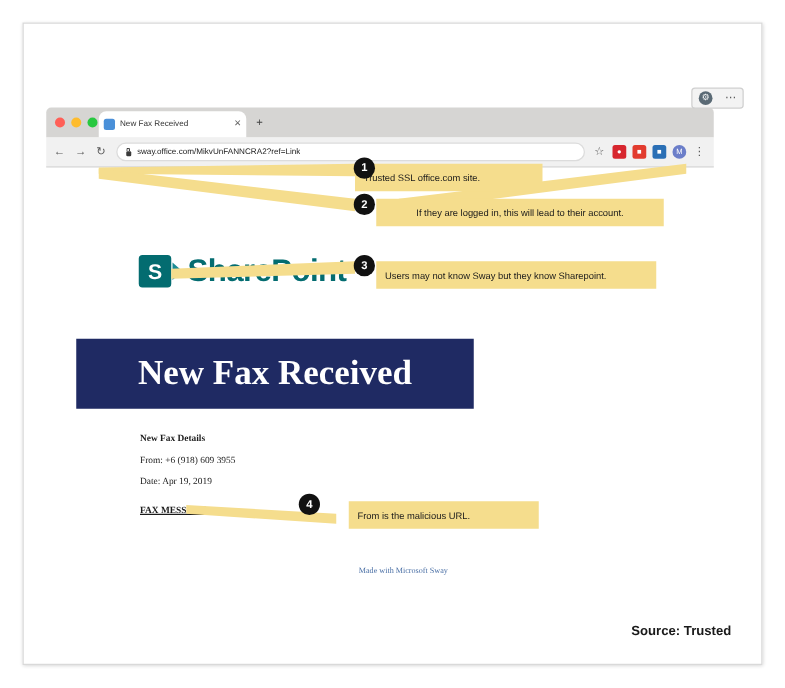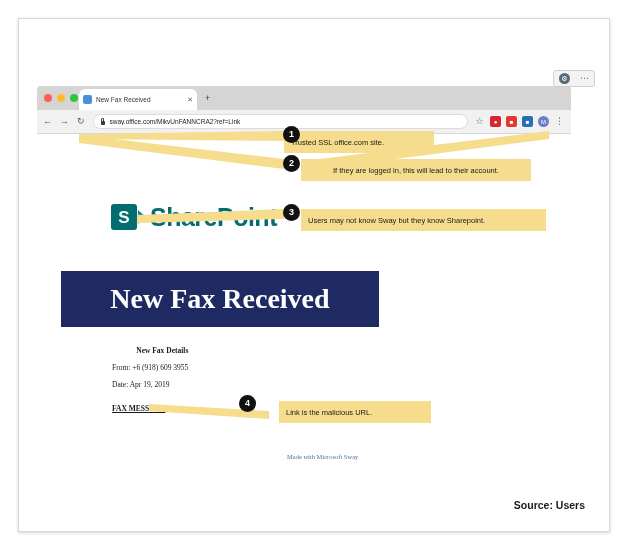--- a/index.html
+++ b/index.html
@@ -276,21 +276,20 @@
     position: absolute;
     left: 93px;
     top: 327px;
     font-family: "Liberation Serif", serif;
     color: #1a1a1a;
   }
   .details .d-title {
     font-size: 7.5px;
     font-weight: bold;
     margin-bottom: 8px;
-    text-align: right;
   }
   .details .d-line {
     font-size: 7.5px;
     margin-bottom: 8px;
   }
   .details .d-link {
     font-size: 7.5px;
     font-weight: bold;
     text-decoration: underline;
     color: #1a1a1a;
@@ -408,21 +407,21 @@
 
   <div class="details">
     <div class="d-title">New Fax Details</div>
     <div class="d-line">From: +6 (918) 609 3955</div>
     <div class="d-line">Date: Apr 19, 2019</div>
     <a class="d-link" href="#">FAX MESSAGE</a>
   </div>
 
   <div class="made-with">Made with Microsoft Sway</div>
 
-  <div class="source">Source: Users</div>
+  <div class="source">Source: Trusted</div>
 
   <svg class="anno-svg" viewBox="0 0 592 514">
 
     <polygon points="60,115 265,112 265,122 60,120" fill="#f5dd8d"></polygon>
 
     <polygon points="60,116 265,140 265,150 60,124" fill="#f5dd8d"></polygon>
     <polygon points="300,140 530,112 530,120 300,150" fill="#f5dd8d"></polygon>
 
     <polygon points="118,196 265,190 265,200 118,204" fill="#f5dd8d"></polygon>
 
@@ -432,23 +431,23 @@
   <div class="callout" style="left:265px; top:112px; width:150px; height:22px;">
     <span>Trusted SSL office.com site.</span>
   </div>
   <div class="bullet" style="left:264px; top:107px;">1</div>
 
   <div class="callout" style="left:282px; top:140px; width:230px; height:22px;justify-content:center;">
     <span>If they are logged in, this will lead to their account.</span>
   </div>
   <div class="bullet" style="left:264px; top:136px;">2</div>
 
-  <div class="callout" style="left:282px; top:190px; width:245px; height:22px;">
+  <div class="callout" style="left:282px; top:190px; width:224px; height:22px;">
     <span>Users may not know Sway but they know Sharepoint.</span>
   </div>
   <div class="bullet" style="left:264px; top:185px;">3</div>
 
   <div class="callout" style="left:260px; top:382px; width:152px; height:22px;">
-    <span>Link is the malicious URL.</span>
+    <span>From is the malicious URL.</span>
   </div>
   <div class="bullet" style="left:220px; top:376px;">4</div>
 
 </div>
 
 </body></html>

